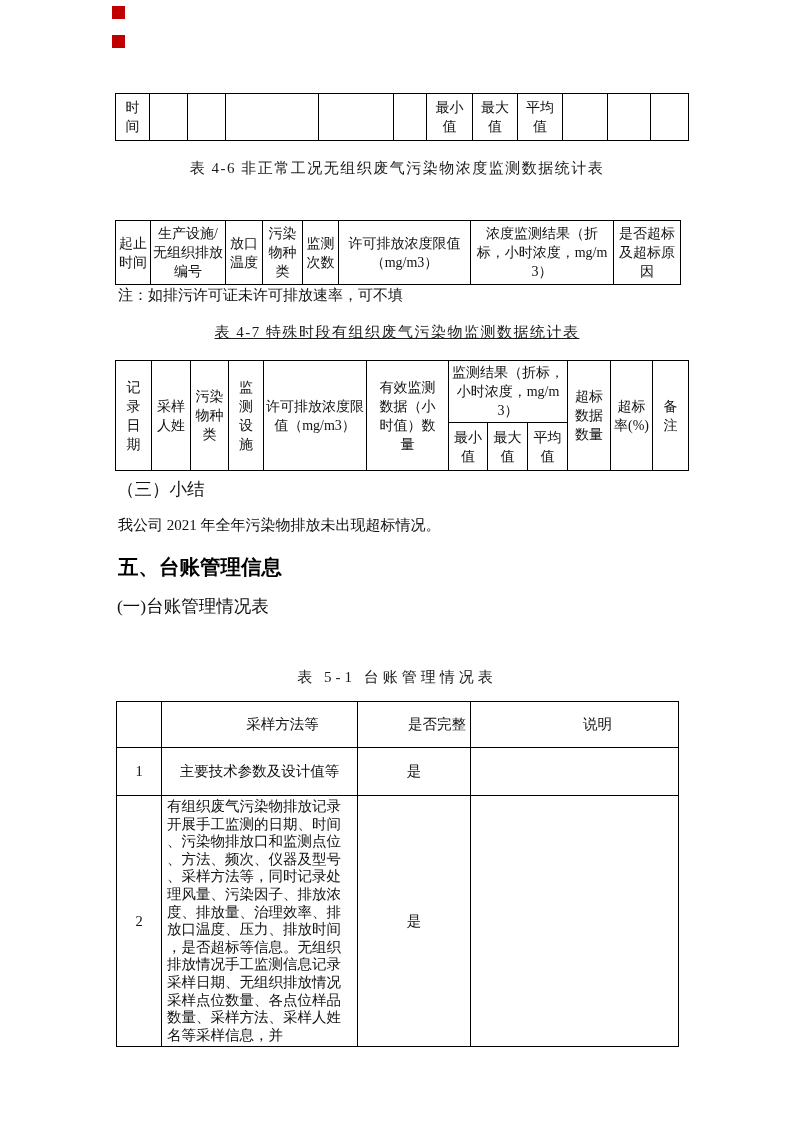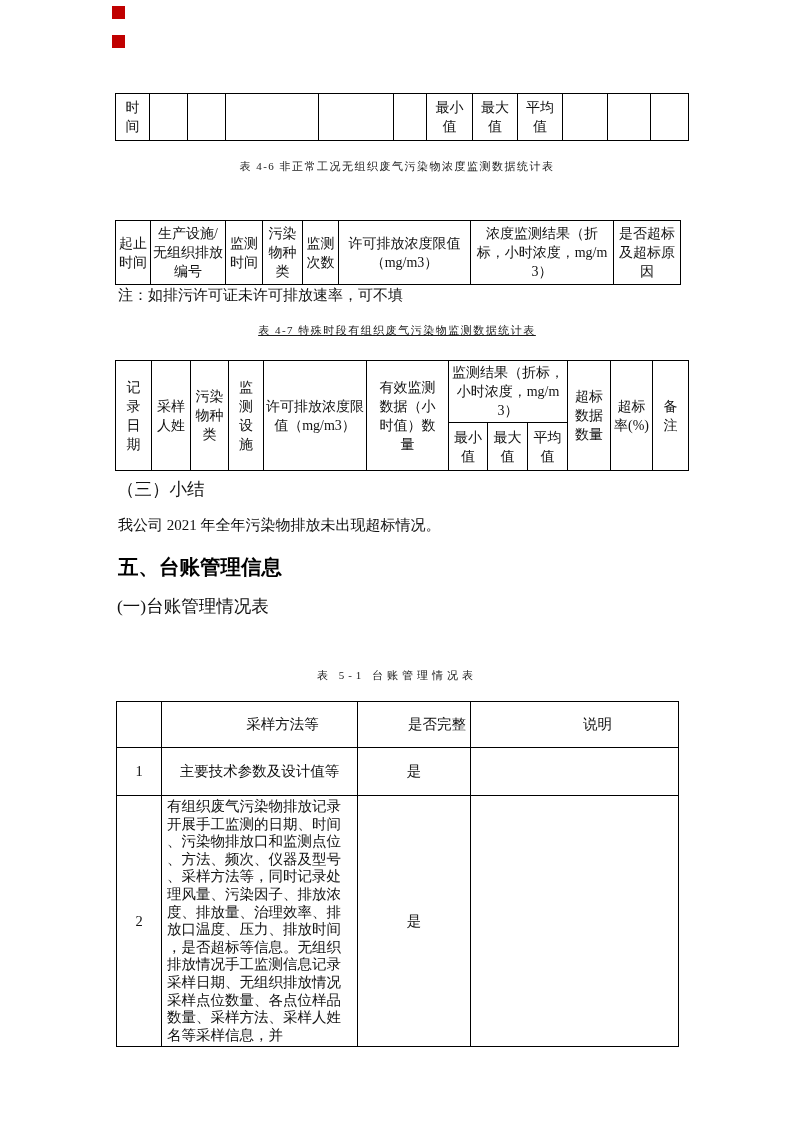--- a/index.html
+++ b/index.html
@@ -20,21 +20,21 @@
   .tC td.vtext{padding:0 6px;}
   .tC td.valid{padding:0 9px;}
   
   .tD td{font-size:14.5px;}
   .tD .hd td{height:45px;padding-left:48px;}
   .tD .row1 td{height:43px;}
   .tD .row2 td{height:227px;}
   .tD td.left{text-align:center;padding:2px 6px;}
   .tD td.content{text-align:left;padding:2px 5px;line-height:17.6px;}
   .t-title{position:absolute;left:57px;width:680px;text-align:center;
-           font-size:11px;letter-spacing:1.5px;color:#1a1a1a;}
+           font-size:15px;letter-spacing:1.5px;color:#1a1a1a;}
   .t-title.sp{letter-spacing:4px;margin-top:7px;}
   .note{position:absolute;left:118px;font-size:15px;}
   .h3{position:absolute;left:117px;font-size:17.5px;}
   .body-text{position:absolute;left:118px;font-size:15px;}
   .h2{position:absolute;left:118px;font-size:20.5px;font-weight:bold;
       font-family:"Liberation Sans","DejaVu Sans",sans-serif;color:#000;}
 </style>
 </head>
 <body>
 
@@ -84,21 +84,21 @@
       <col style="width:40px">
     <col style="width:36px">
       <col style="width:132px">
       <col style="width:143px">
       <col style="width:67px">
   </colgroup>
   <tbody>
       <tr>
     <td>起止时间</td>
     <td>生产设施/无组织排放编号</td>
-    <td>监测时间</td>
+    <td>放口温度</td>
     <td>污染物种类</td>
     <td>监测次数</td>
     <td>许可排放浓度限值（mg/m3）</td>
     <td>浓度监测结果（折标，小时浓度，mg/m3）</td>
     <td>是否超标及超标原因</td>
   </tr>
 </tbody>
   </table>
 
 <div class="note" style="top:286px;">注：如排污许可证未许可排放速率，可不填</div>

